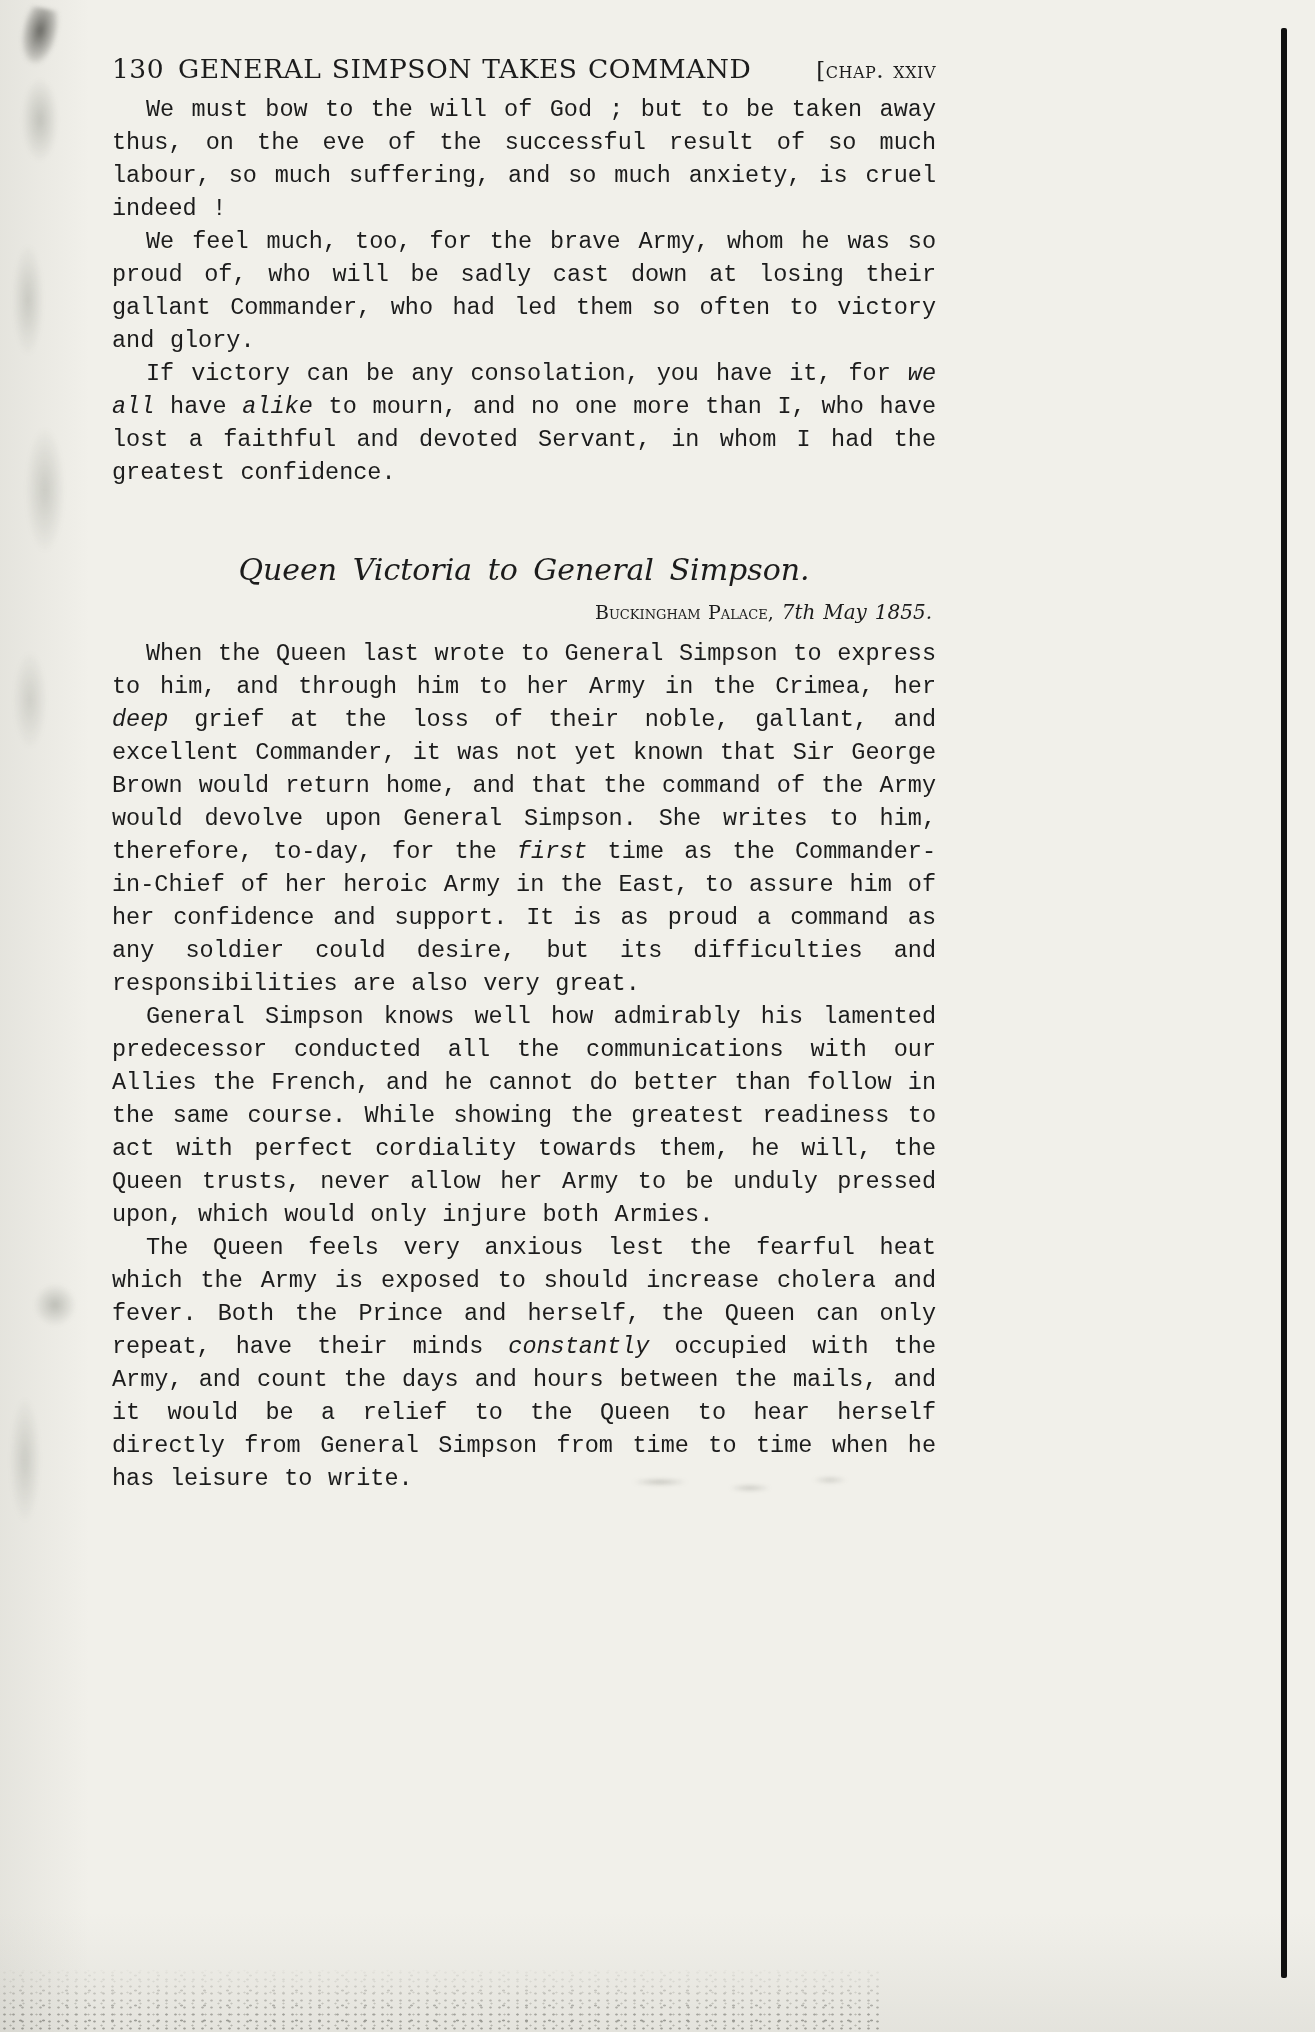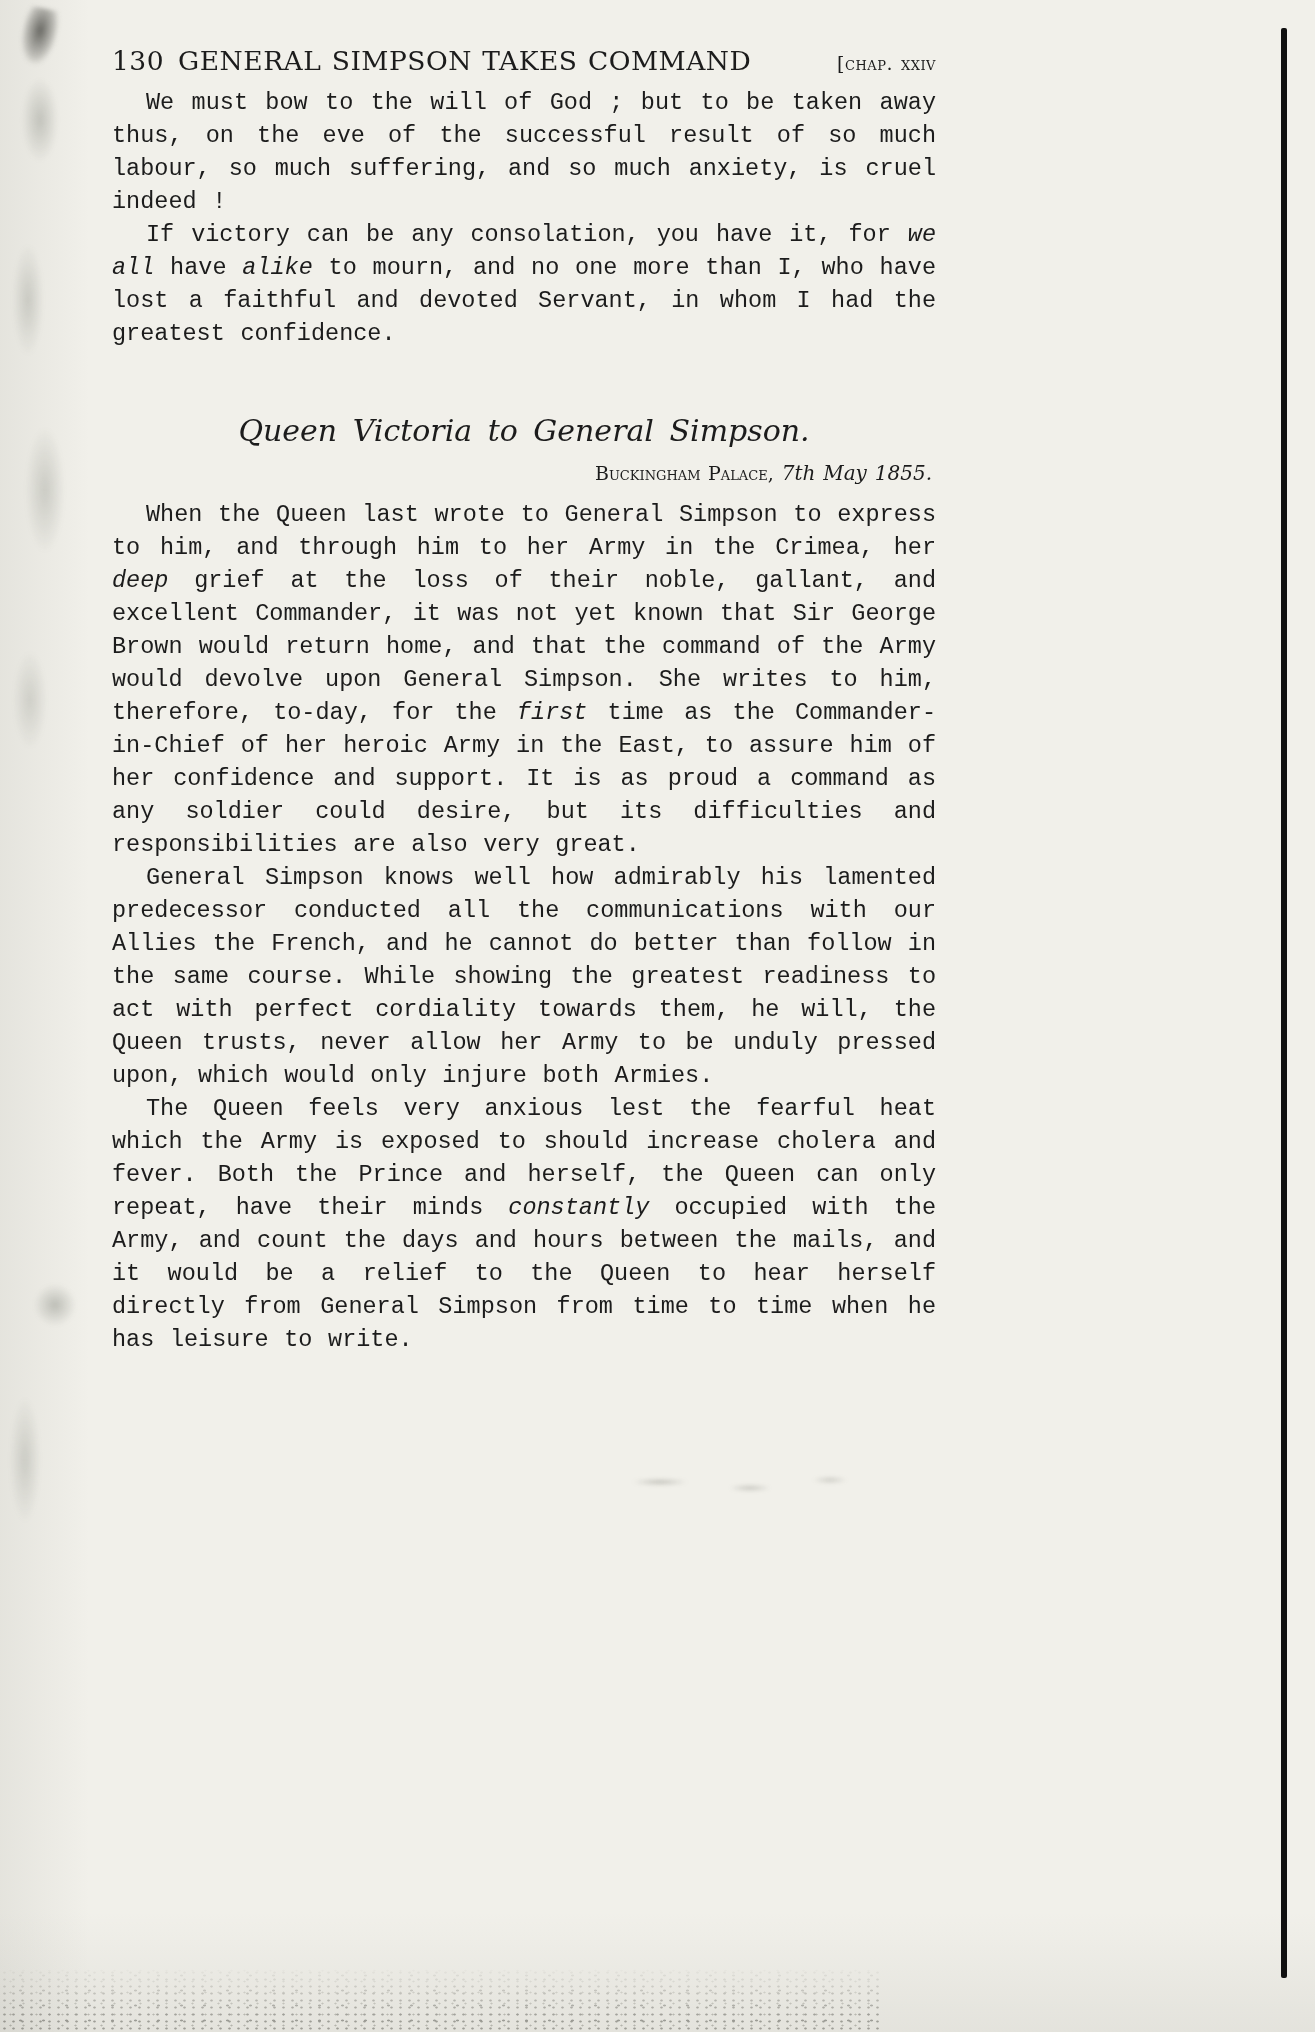--- a/index.html
+++ b/index.html
@@ -22,39 +22,39 @@
     position: absolute;
     inset: 0;
     background:
       linear-gradient(90deg, rgba(120,120,110,0.10) 0, rgba(0,0,0,0) 90px),
       linear-gradient(0deg, rgba(110,110,100,0.10) 0, rgba(0,0,0,0) 120px);
     pointer-events: none;
   }
   .content {
     position: absolute;
     left: 112px;
-    top: 44px;
+    top: 52px;
     width: 824px;
     font-size: 23.5px;
     line-height: 33px;
     text-align: justify;
     word-spacing: 1.5px;
   }
   .header {
     display: flex;
     justify-content: space-between;
     align-items: baseline;
     font-size: 26.5px;
     margin-bottom: 6px;
     text-align: left;
   }
   .hleft { letter-spacing: 0.5px; }
   .hleft .pgnum { margin-right: 14px; }
   .hright {
-    font-size: 19px;
+    font-size: 23px;
     letter-spacing: 0.5px;
   }
   .sc { font-variant: small-caps; }
   .i { font-style: italic; }
   p.para {
     margin: 0;
     text-indent: 34px;
     font-family: Liberation Mono, monospace;
   }
   .sigline {
@@ -144,20 +144,21 @@
   <div class="content">
 
     <div class="header">
       <span class="hleft">
         <span class="pgnum">130</span><span>GENERAL SIMPSON TAKES COMMAND</span>
       </span>
       <span class="hright sc">[chap. xxiv</span>
     </div>
 
     <p class="para"><span>We must bow to the will of God ; but to be taken away thus, on the eve of the successful result of so much labour, so much suffering, and so much anxiety, is cruel indeed !</span></p>
+    <p class="para"><span>We feel much, too, for the brave Army, whom he was so proud of, who will be sadly cast down at losing their gallant Commander, who had led them so often to victory and glory.</span></p>
     <p class="para"><span>If victory can be any consolation, you have it, for </span><span class="i">we all</span><span> have </span><span class="i">alike</span><span> to mourn, and no one more than I, who have lost a faithful and devoted Servant, in whom I had the greatest confidence.</span></p>
 
 
     <h2 class="section-heading">Queen Victoria to General Simpson.</h2>
 
     <div class="dateline">
       <span class="sc">Buckingham Palace,</span><span class="i">7th May 1855.</span>
     </div>
 
     <p class="para"><span>When the Queen last wrote to General Simpson to express to him, and through him to her Army in the Crimea, her </span><span class="i">deep</span><span> grief at the loss of their noble, gallant, and excellent Commander, it was not yet known that Sir George Brown would return home, and that the command of the Army would devolve upon General Simpson.  She writes to him, therefore, to-day, for the </span><span class="i">first</span><span> time as the Commander-in-Chief of her heroic Army in the East, to assure him of her confidence and support.  It is as proud a command as any soldier could desire, but its difficulties and responsibilities are also very great.</span></p>

